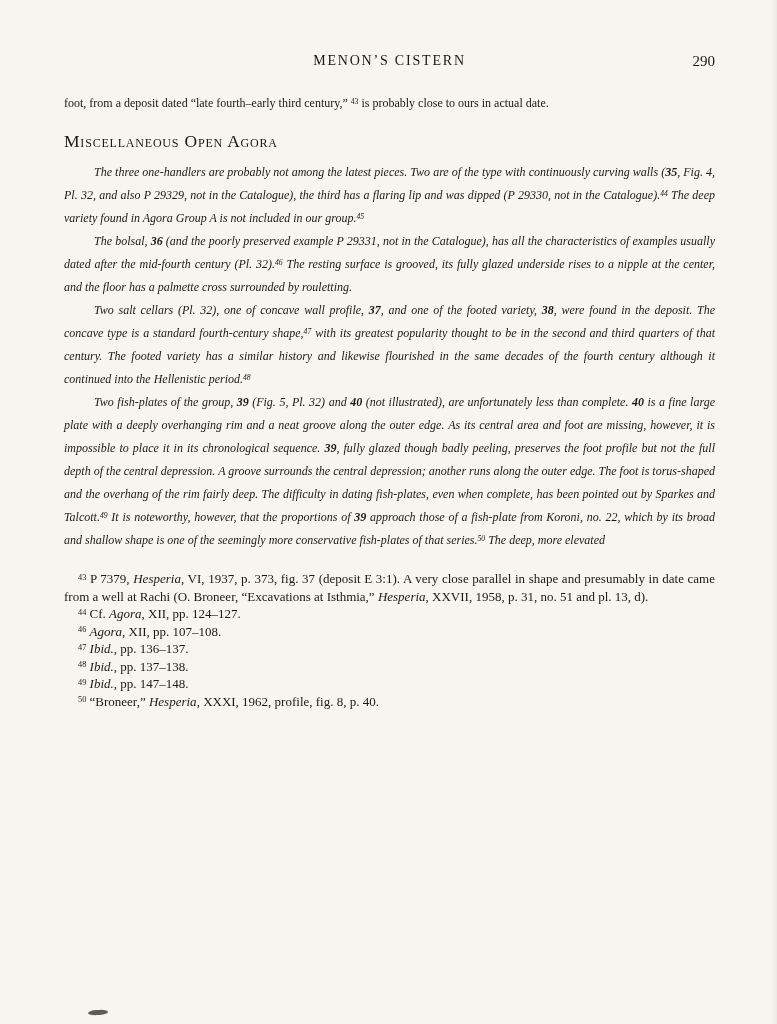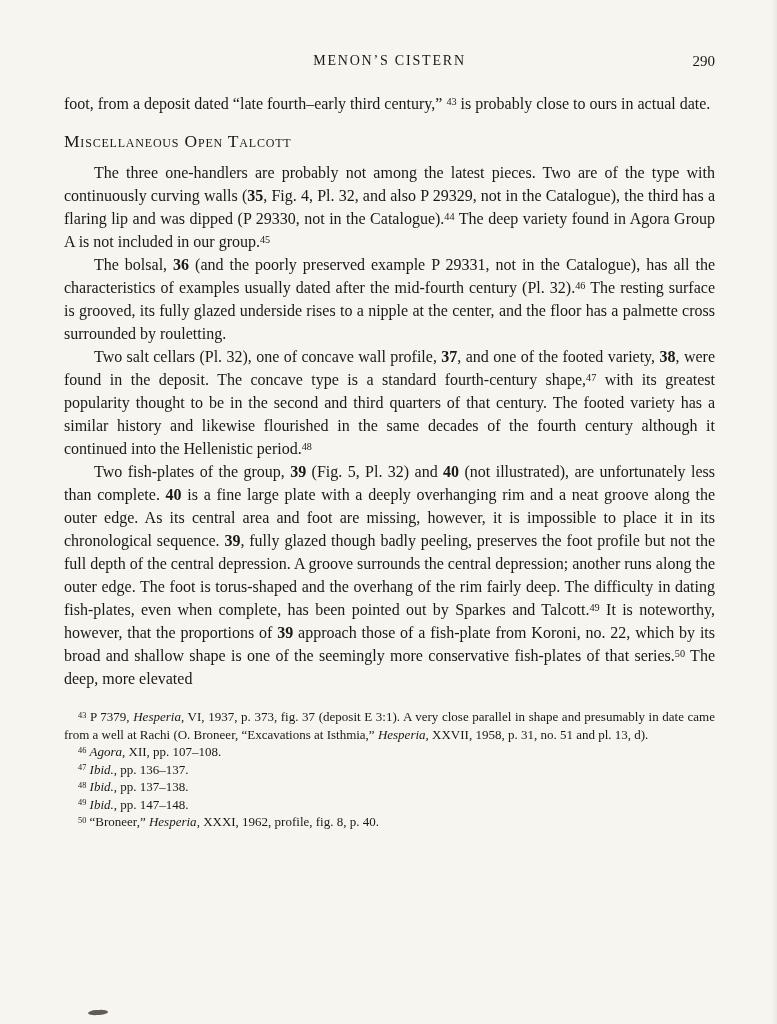--- a/index.html
+++ b/index.html
@@ -31,25 +31,25 @@
     position:absolute; left:0; right:0;
     text-align:center;
     letter-spacing:1.8px;
   }
   .rh-page {
     position:absolute; right:0; top:0;
     font-size:15px;
   }
   .body-text { margin-top:22px; }
   .body-text p.para {
-    font-size:16px;
+    font-size:12px;
     line-height:23px;
     text-align:justify;
   }
-  p.para.indent { text-indent:30px; }
+  p.para.indent { text-indent:30px;font-style:italic; }
   h2.section-heading {
     font-weight:400;
     font-variant:small-caps;
     font-size:17.5px;
     letter-spacing:0.8px;
     line-height:23px;
     margin:15px 0 8px 0;
   }
   .footnotes { margin-top:18px; }
   .footnotes p.footnote {
@@ -81,29 +81,30 @@
 <body>
 
 <div class="page">
   <div class="running-head">
     <span class="rh-title">MENON’S CISTERN</span>
     <span class="rh-page">290</span>
   </div>
 
   <div class="body-text">
       <p class="para"><span>foot, from a deposit dated “late fourth–early third century,” </span><sup>43</sup><span> is probably close to ours in actual date.</span></p>
-      <h2 class="section-heading">Miscellaneous Open Talcott</h2>
+      <h2 class="section-heading">Miscellaneous Open Agora</h2>
       <p class="para indent"><span>The three one-handlers are probably not among the latest pieces. Two are of the type with continuously curving walls (</span><b>35</b><span>, Fig. 4, Pl. 32, and also P 29329, not in the Catalogue), the third has a flaring lip and was dipped (P 29330, not in the Catalogue).</span><sup>44</sup><span> The deep variety found in Agora Group A is not included in our group.</span><sup>45</sup></p>
       <p class="para indent"><span>The bolsal, </span><b>36</b><span> (and the poorly preserved example P 29331, not in the Catalogue), has all the characteristics of examples usually dated after the mid-fourth century (Pl. 32).</span><sup>46</sup><span> The resting surface is grooved, its fully glazed underside rises to a nipple at the center, and the floor has a palmette cross surrounded by rouletting.</span></p>
       <p class="para indent"><span>Two salt cellars (Pl. 32), one of concave wall profile, </span><b>37</b><span>, and one of the footed variety, </span><b>38</b><span>, were found in the deposit. The concave type is a standard fourth-century shape,</span><sup>47</sup><span> with its greatest popularity thought to be in the second and third quarters of that century. The footed variety has a similar history and likewise flourished in the same decades of the fourth century although it continued into the Hellenistic period.</span><sup>48</sup></p>
       <p class="para indent"><span>Two fish-plates of the group, </span><b>39</b><span> (Fig. 5, Pl. 32) and </span><b>40</b><span> (not illustrated), are unfortunately less than complete. </span><b>40</b><span> is a fine large plate with a deeply overhanging rim and a neat groove along the outer edge. As its central area and foot are missing, however, it is impossible to place it in its chronological sequence. </span><b>39</b><span>, fully glazed though badly peeling, preserves the foot profile but not the full depth of the central depression. A groove surrounds the central depression; another runs along the outer edge. The foot is torus-shaped and the overhang of the rim fairly deep. The difficulty in dating fish-plates, even when complete, has been pointed out by Sparkes and Talcott.</span><sup>49</sup><span> It is noteworthy, however, that the proportions of </span><b>39</b><span> approach those of a fish-plate from Koroni, no. 22, which by its broad and shallow shape is one of the seemingly more conservative fish-plates of that series.</span><sup>50</sup><span> The deep, more elevated</span></p>
     </div>
 
   <div class="footnotes">
       <p class="footnote"><sup>43</sup><span> P 7379, </span><i>Hesperia</i><span>, VI, 1937, p. 373, fig. 37 (deposit E 3:1).  A very close parallel in shape and presumably in date came from a well at Rachi (O. Broneer, “Excavations at Isthmia,” </span><i>Hesperia</i><span>, XXVII, 1958, p. 31, no. 51 and pl. 13, d).</span></p>
+      <p class="footnote"><sup>44</sup><span> Cf. </span><i>Agora</i><span>, XII, pp. 124–127.</span></p>
       <p class="footnote"><sup>46</sup><span> </span><i>Agora</i><span>, XII, pp. 107–108.</span></p>
       <p class="footnote"><sup>47</sup><span> </span><i>Ibid.</i><span>, pp. 136–137.</span></p>
       <p class="footnote"><sup>48</sup><span> </span><i>Ibid.</i><span>, pp. 137–138.</span></p>
       <p class="footnote"><sup>49</sup><span> </span><i>Ibid.</i><span>, pp. 147–148.</span></p>
       <p class="footnote"><sup>50</sup><span> “Broneer,” </span><i>Hesperia</i><span>, XXXI, 1962, profile, fig. 8, p. 40.</span></p>
     </div>
 
   <div class="scan-mark"></div>
 </div>
 

